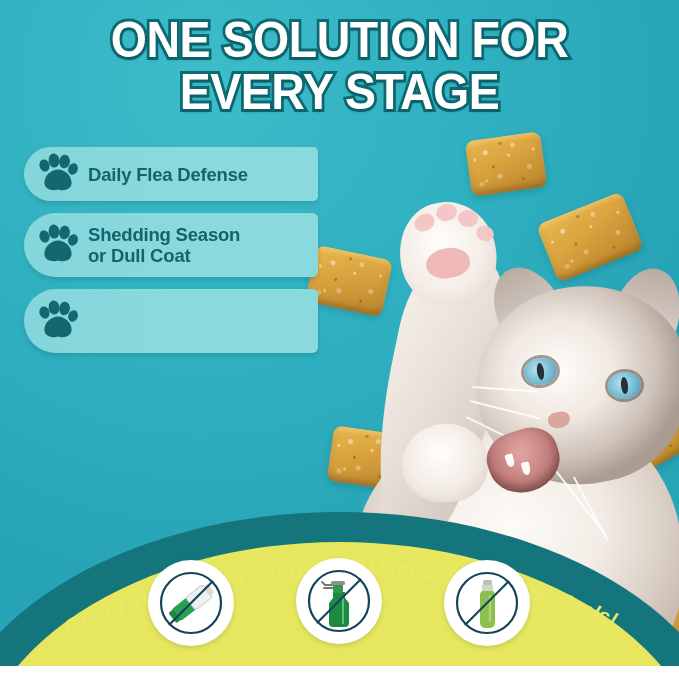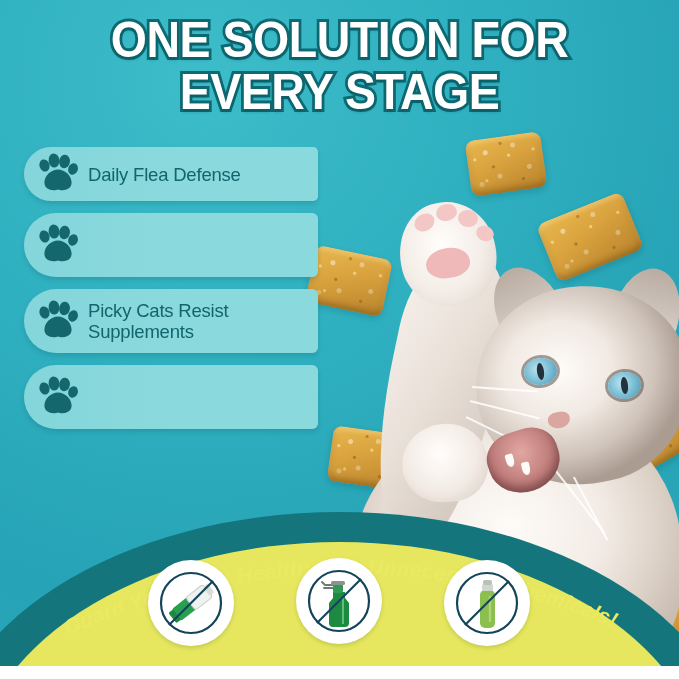--- a/index.html
+++ b/index.html
@@ -44,21 +44,21 @@
     margin-bottom:12px;
     width:294px;
     box-sizing:border-box;
   }
   .pill.tall{min-height:64px;}
   .paw{flex:0 0 auto;width:46px;height:44px;position:relative;margin-right:8px;}
   .paw svg{display:block;}
   .pill-label{
     color:#10666c;
     font-size:18.5px;
-    font-weight:normal;
+    font-weight:bold;
     line-height:21px;
     letter-spacing:-0.2px;
     white-space:pre-line;
   }
 
   
   .photo{position:absolute;left:0;top:0;width:679px;height:679px;pointer-events:none;}
 
   .treat{position:absolute;border-radius:9px;
     background:
@@ -243,50 +243,37 @@
         <svg width="46" height="44" viewBox="0 0 46 44">
           <g fill="#14686d">
             <ellipse cx="10.5" cy="13.5" rx="5" ry="6.2" transform="rotate(-18 10.5 13.5)"></ellipse>
             <ellipse cx="20" cy="8.5" rx="5.4" ry="7" transform="rotate(-7 20 8.5)"></ellipse>
             <ellipse cx="30.5" cy="9.5" rx="5.4" ry="6.8" transform="rotate(8 30.5 9.5)"></ellipse>
             <ellipse cx="39" cy="17" rx="4.8" ry="5.8" transform="rotate(22 39 17)"></ellipse>
             <path d="M24 17.5c7.2 0 13.6 6.6 13.6 13.1 0 5.2-4.3 7.6-9.2 7.6-2.3 0-3.1-.8-4.4-.8s-2.1.8-4.4.8c-4.9 0-9.2-2.4-9.2-7.6 0-6.5 6.4-13.1 13.6-13.1z"></path>
           </g>
         </svg>
       </span>
+      <span class="pill-label">Shedding Season
+or Dull Coat</span>
     </div>
+
 
     <div class="pill tall">
       <span class="paw">
         <svg width="46" height="44" viewBox="0 0 46 44">
           <g fill="#14686d">
             <ellipse cx="10.5" cy="13.5" rx="5" ry="6.2" transform="rotate(-18 10.5 13.5)"></ellipse>
             <ellipse cx="20" cy="8.5" rx="5.4" ry="7" transform="rotate(-7 20 8.5)"></ellipse>
             <ellipse cx="30.5" cy="9.5" rx="5.4" ry="6.8" transform="rotate(8 30.5 9.5)"></ellipse>
             <ellipse cx="39" cy="17" rx="4.8" ry="5.8" transform="rotate(22 39 17)"></ellipse>
             <path d="M24 17.5c7.2 0 13.6 6.6 13.6 13.1 0 5.2-4.3 7.6-9.2 7.6-2.3 0-3.1-.8-4.4-.8s-2.1.8-4.4.8c-4.9 0-9.2-2.4-9.2-7.6 0-6.5 6.4-13.1 13.6-13.1z"></path>
           </g>
         </svg>
       </span>
-      <span class="pill-label">Picky Cats Resist
-Supplements</span>
-    </div>
-
-    <div class="pill tall">
-      <span class="paw">
-        <svg width="46" height="44" viewBox="0 0 46 44">
-          <g fill="#14686d">
-            <ellipse cx="10.5" cy="13.5" rx="5" ry="6.2" transform="rotate(-18 10.5 13.5)"></ellipse>
-            <ellipse cx="20" cy="8.5" rx="5.4" ry="7" transform="rotate(-7 20 8.5)"></ellipse>
-            <ellipse cx="30.5" cy="9.5" rx="5.4" ry="6.8" transform="rotate(8 30.5 9.5)"></ellipse>
-            <ellipse cx="39" cy="17" rx="4.8" ry="5.8" transform="rotate(22 39 17)"></ellipse>
-            <path d="M24 17.5c7.2 0 13.6 6.6 13.6 13.1 0 5.2-4.3 7.6-9.2 7.6-2.3 0-3.1-.8-4.4-.8s-2.1.8-4.4.8c-4.9 0-9.2-2.4-9.2-7.6 0-6.5 6.4-13.1 13.6-13.1z"></path>
-          </g>
-        </svg>
-      </span>
     </div>
 
   </div>
 
   <div class="banner">
     <div class="arc-teal"></div>
     <div class="arc-yellow"></div>
 
     <svg class="curve-text" viewBox="0 0 679 160">
       <defs>

